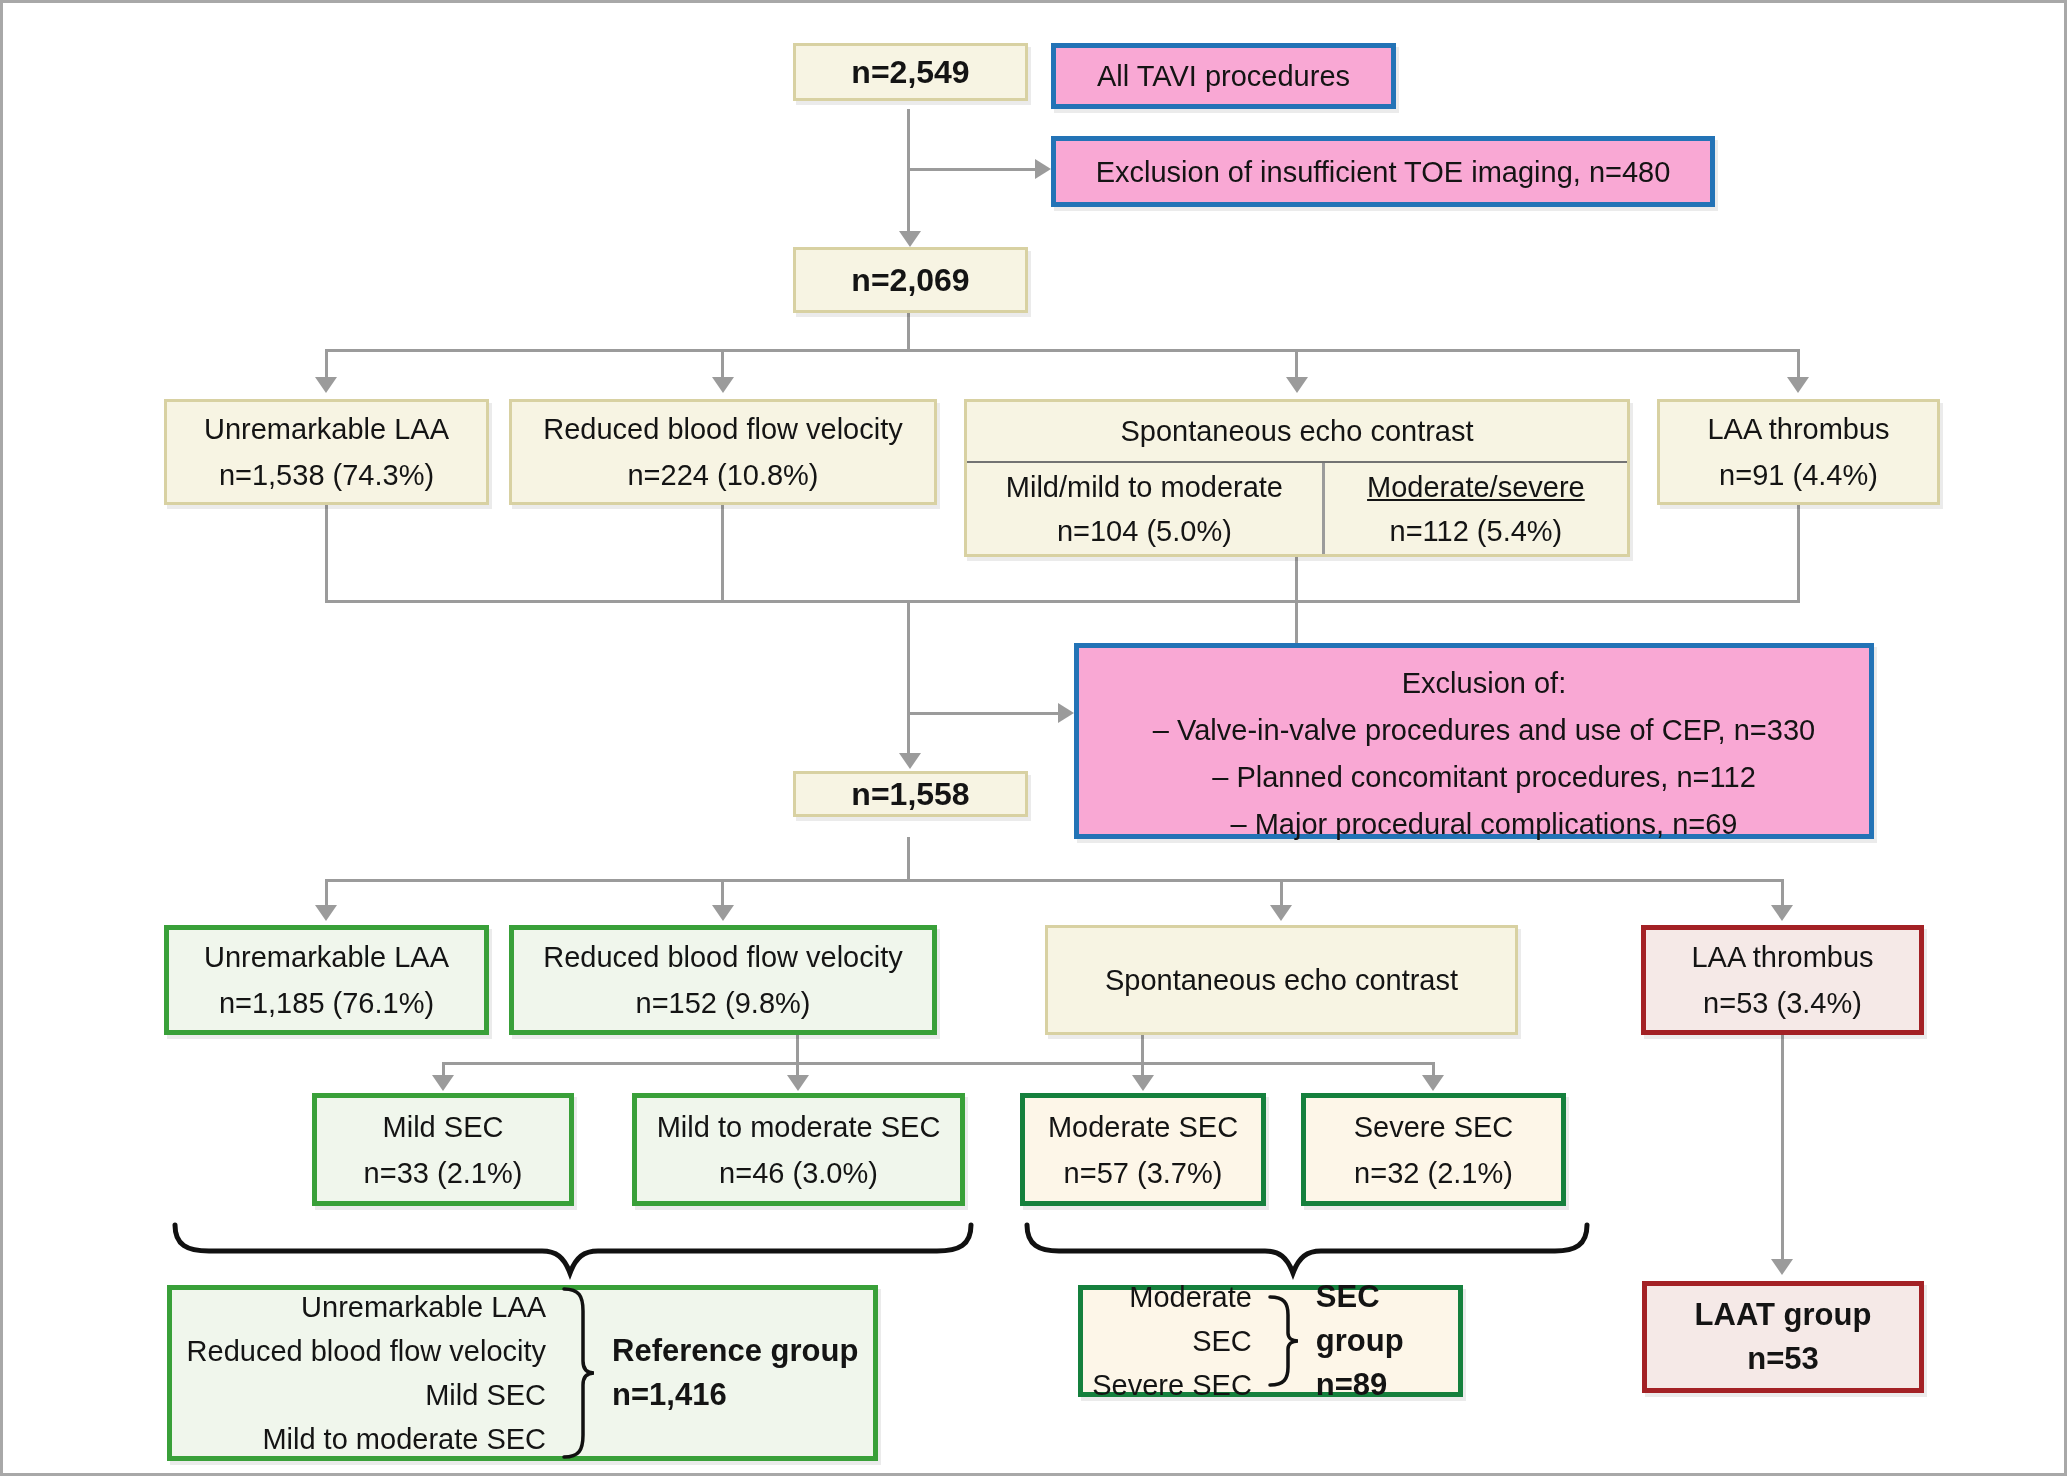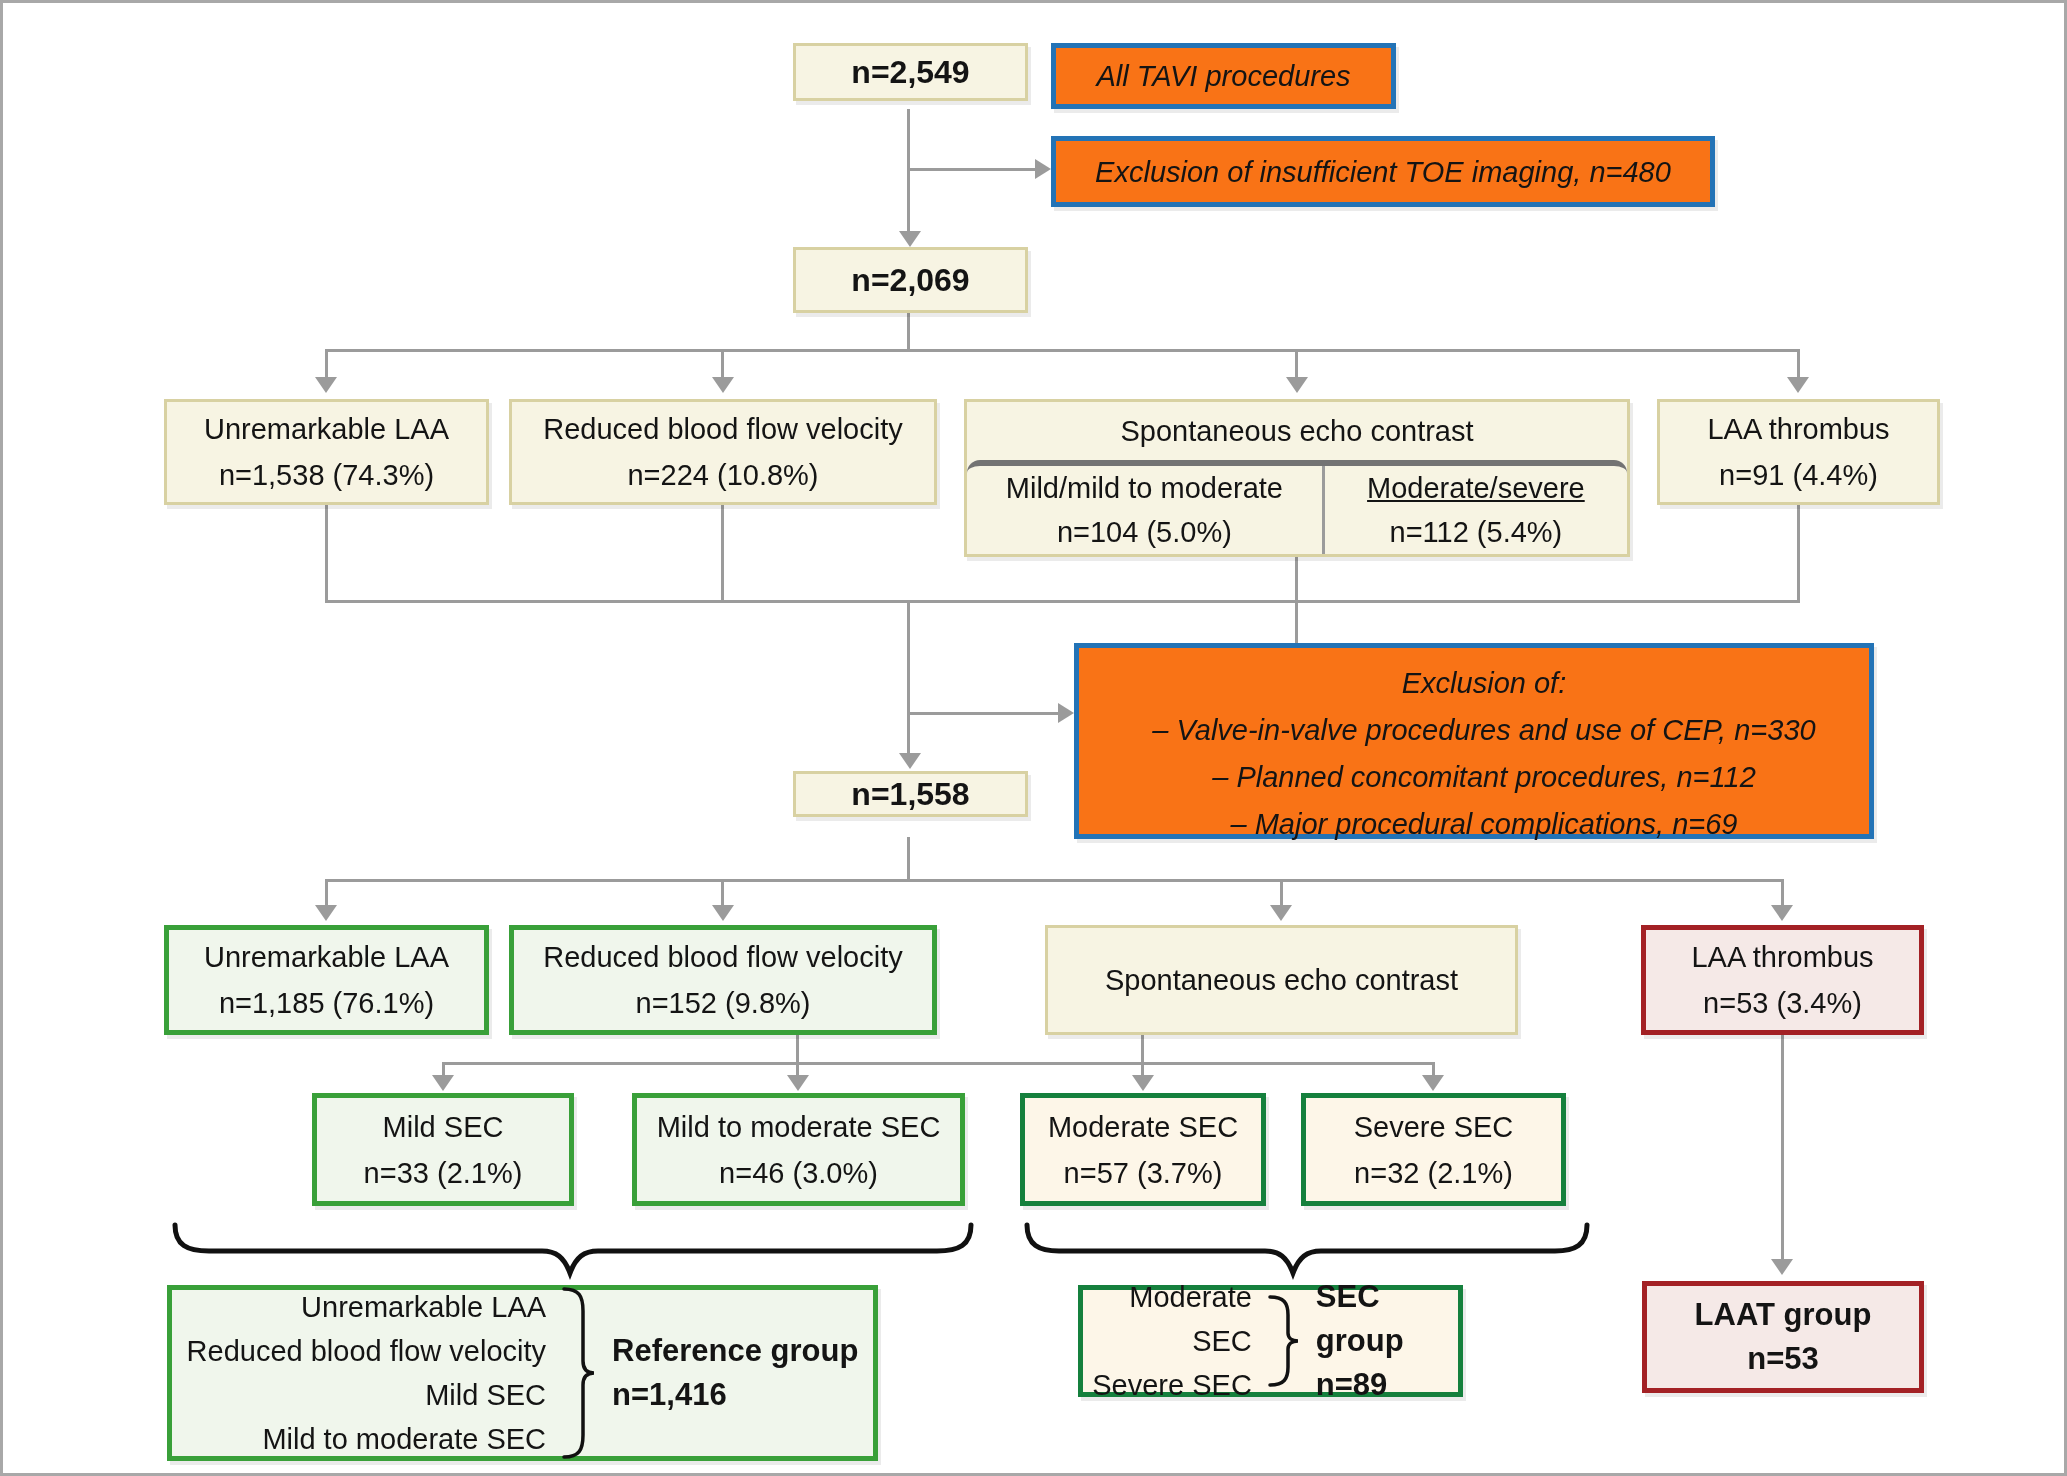--- a/index.html
+++ b/index.html
@@ -19,29 +19,29 @@
   .ad{position:absolute;width:0;height:0;
       border-left:11px solid transparent;border-right:11px solid transparent;
       border-top:16px solid #9b9b9b;}
   .ar{position:absolute;width:0;height:0;
       border-top:10px solid transparent;border-bottom:10px solid transparent;
       border-left:16px solid #9b9b9b;}
   
   .box{position:absolute;box-sizing:border-box;display:flex;flex-direction:column;
        align-items:center;justify-content:center;text-align:center;}
   .cream{background:#f7f4e3;border:3px solid #d8d1a2;box-shadow:3px 4px 0 rgba(0,0,0,0.08);}
-  .blue {background:#f97316;border:5px solid #2373b6;box-shadow:3px 4px 0 rgba(0,0,0,0.08);font-style:italic;}
+  .blue {background:#f9a8d4;border:5px solid #2373b6;box-shadow:3px 4px 0 rgba(0,0,0,0.08);}
   .green{background:#f0f6ec;border:5px solid #39a039;box-shadow:3px 4px 0 rgba(0,0,0,0.08);}
   .orange{background:#fdf6e8;border:5px solid #15803d;box-shadow:3px 4px 0 rgba(0,0,0,0.08);}
   .red  {background:#f5e9e7;border:5px solid #a32125;box-shadow:3px 4px 0 rgba(0,0,0,0.08);}
   .nbox{font-weight:bold;font-size:32px;}
   .t{font-size:29px;line-height:46px;}
   .sec-header{height:59px;display:flex;align-items:center;justify-content:center;
               font-size:29px;}
-  .sec-cells{flex:1;display:flex;border-top:6px solid #737373;align-self:stretch;border-radius:13px;}
+  .sec-cells{flex:1;display:flex;border-top:2px solid #737373;align-self:stretch;}
   .sec-cell{flex:54 0 0;display:flex;flex-direction:column;align-items:center;justify-content:center;}
   .sec-cell.second{flex:46 0 0;border-left:3px solid #9b9b9b;}
   .excl-main{align-items:center;justify-content:flex-start;
              padding:12px 10px 0 30px;text-align:left;}
   .excl-main .t{line-height:47px;}
   .grp{flex-direction:row;gap:16px;}
   .grp .members{text-align:right;font-size:29px;line-height:44px;}
   .grp .gl{font-weight:bold;font-size:31px;line-height:44px;text-align:left;}
   .brace-svg{display:block;}
   svg{position:absolute;overflow:visible;}

